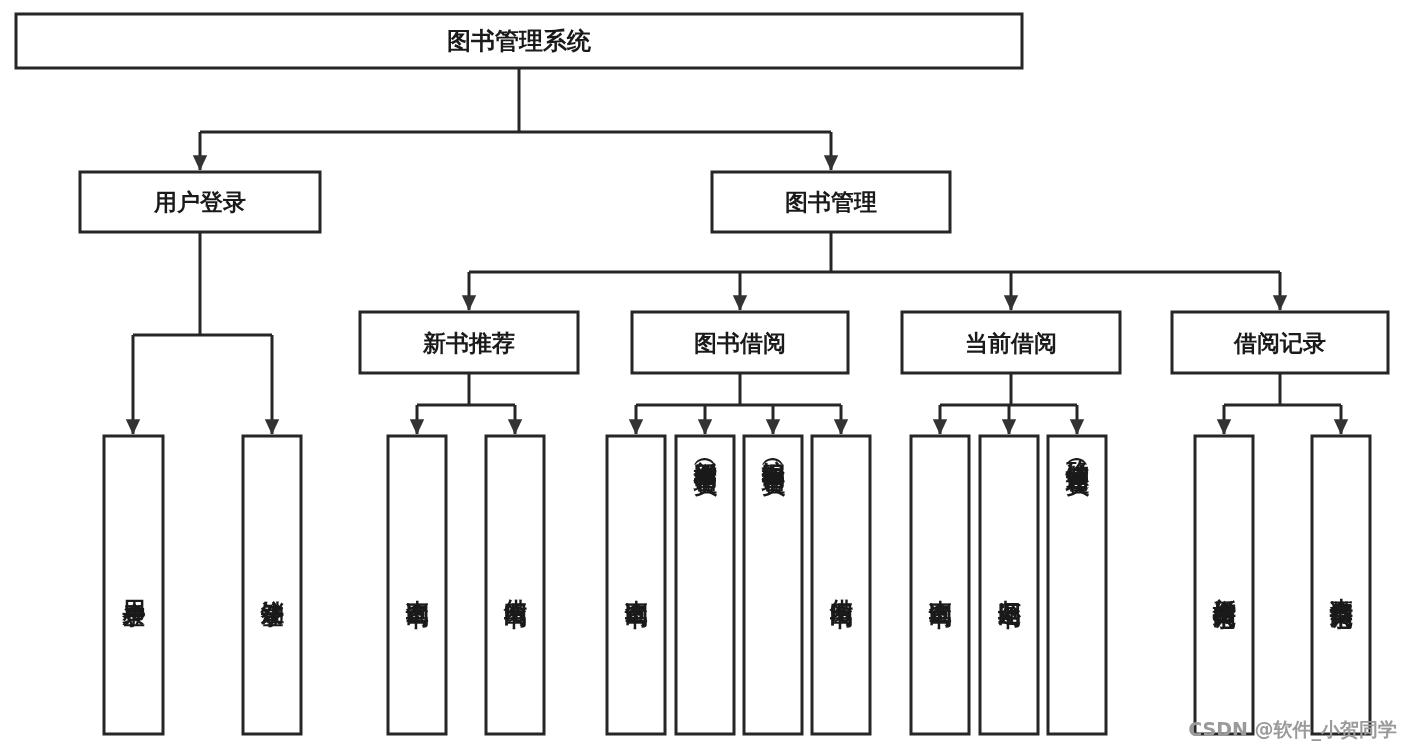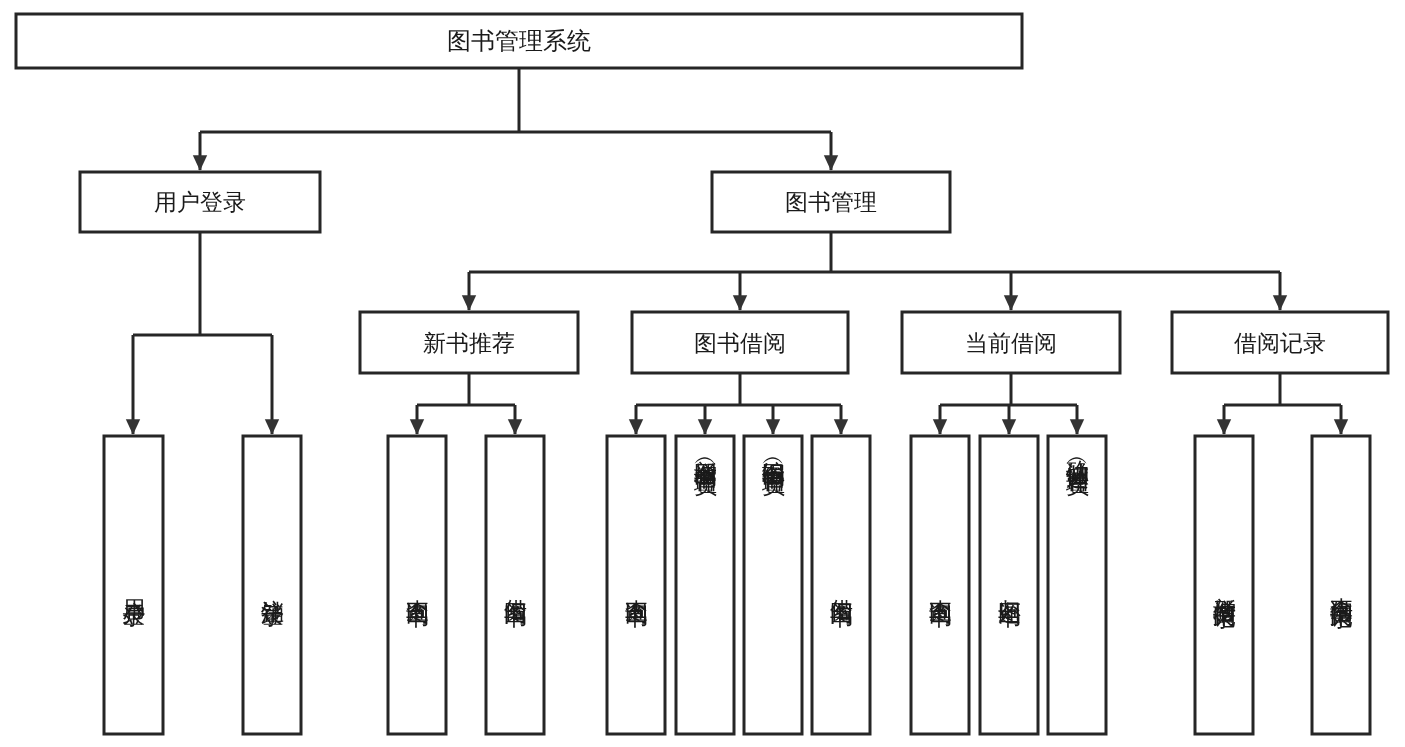--- a/index.html
+++ b/index.html
@@ -10,20 +10,21 @@
   }
   body {
     font-family: "DejaVu Sans", "Liberation Sans", sans-serif;
   }
   #diagram-root {
     position: relative;
     width: 1405px;
     height: 747px;
     background: #ffffff;
     overflow: hidden;
+    font-weight: bold;
   }
   svg.diagram-canvas {
     position: absolute;
     top: 0;
     left: 0;
     width: 1405px;
     height: 747px;
     display: block;
   }
   .node-box {
@@ -187,13 +188,14 @@
   <div class="vlabel" style="left:744px; top:436px; width:58px; height:298px; justify-content:flex-start; padding-top:6px;">编辑图书（管理员）</div>
   <div class="vlabel" style="left:812px; top:436px; width:58px; height:298px;">借阅图书</div>
 
   <div class="vlabel" style="left:911px; top:436px; width:58px; height:298px;">查询图书</div>
   <div class="vlabel" style="left:980px; top:436px; width:58px; height:298px;">归还图书</div>
   <div class="vlabel" style="left:1048px; top:436px; width:58px; height:298px; justify-content:flex-start; padding-top:6px;">确认归还（管理员）</div>
 
   <div class="vlabel" style="left:1195px; top:436px; width:58px; height:298px;">新增借阅记录</div>
   <div class="vlabel" style="left:1312px; top:436px; width:58px; height:298px;">查询借阅记录</div>
 
+  <div class="watermark">CSDN @软件_小贺同学</div>
 </div>
 
 </body></html>

